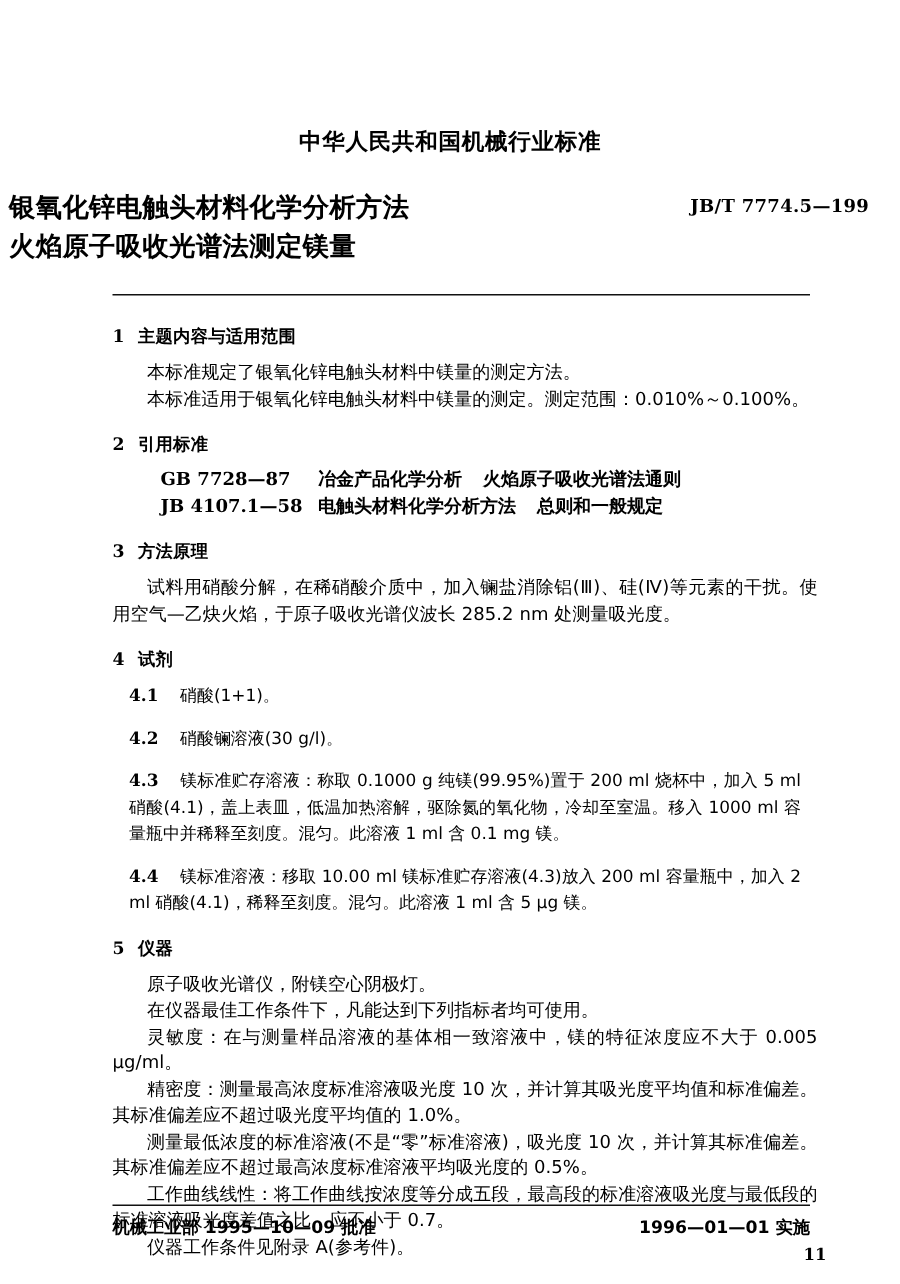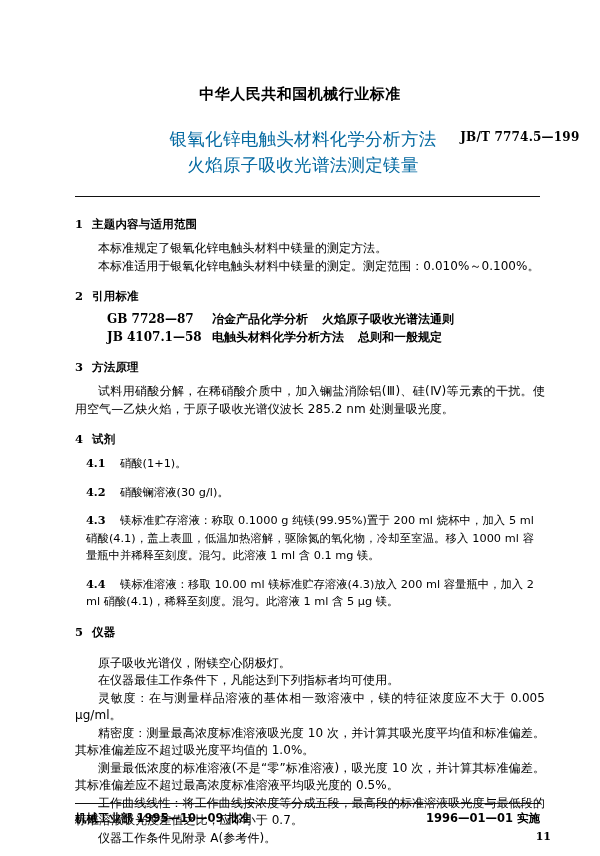--- a/index.html
+++ b/index.html
@@ -34,26 +34,25 @@
     letter-spacing: 0.5px;
     line-height: 20px;
     color: #000;
   }
   .title-wrap {
     position: relative;
     margin-top: 22px;
     height: 58px;
   }
   .doc-title {
-    text-align: center;
     font-size: 17.5px;
-    font-weight: normal;
+    font-weight: bold;
     line-height: 26px;
     letter-spacing: 0.3px;
-    color: #0369a1;
+    color: #000000;
     padding-left: 6px;
   }
   .std-number {
     position: absolute;
     right: 12px;
     top: 4px;
     font-family: "DejaVu Serif", "Liberation Serif", serif;
     font-size: 12px;
     font-weight: bold;
     letter-spacing: 0.2px;
@@ -225,21 +224,21 @@
     <p class="clause">
       <span class="cnum mono-ser">4.3</span><span>镁标准贮存溶液：称取 0.1000 g 纯镁(99.95%)置于 200 ml 烧杯中，加入 5 ml 硝酸(4.1)，盖上表皿，低温加热溶解，驱除氮的氧化物，冷却至室温。移入 1000 ml 容量瓶中并稀释至刻度。混匀。此溶液 1 ml 含 0.1 mg 镁。</span>
     </p>
     <p class="clause">
       <span class="cnum mono-ser">4.4</span><span>镁标准溶液：移取 10.00 ml 镁标准贮存溶液(4.3)放入 200 ml 容量瓶中，加入 2 ml 硝酸(4.1)，稀释至刻度。混匀。此溶液 1 ml 含 5 µg 镁。</span>
     </p>
 
     <div class="sec-head gap-before">
       <span class="num mono-ser">5</span><span>仪器</span>
     </div>
-    <p class="para indent" style="margin-top:14px;">原子吸收光谱仪，附镁空心阴极灯。</p>
+    <p class="para indent" style="margin-top:7px;">原子吸收光谱仪，附镁空心阴极灯。</p>
     <p class="para indent">在仪器最佳工作条件下，凡能达到下列指标者均可使用。</p>
     <p class="para indent">灵敏度：在与测量样品溶液的基体相一致溶液中，镁的特征浓度应不大于 0.005 µg/ml。</p>
     <p class="para indent">精密度：测量最高浓度标准溶液吸光度 10 次，并计算其吸光度平均值和标准偏差。其标准偏差应不超过吸光度平均值的 1.0%。</p>
     <p class="para indent">测量最低浓度的标准溶液(不是“零”标准溶液)，吸光度 10 次，并计算其标准偏差。其标准偏差应不超过最高浓度标准溶液平均吸光度的 0.5%。</p>
     <p class="para indent">工作曲线线性：将工作曲线按浓度等分成五段，最高段的标准溶液吸光度与最低段的标准溶液吸光度差值之比，应不小于 0.7。</p>
     <p class="para indent">仪器工作条件见附录 A(参考件)。</p>
   </div>
 
   <div class="rule-bottom"></div>
   <div class="footer">

